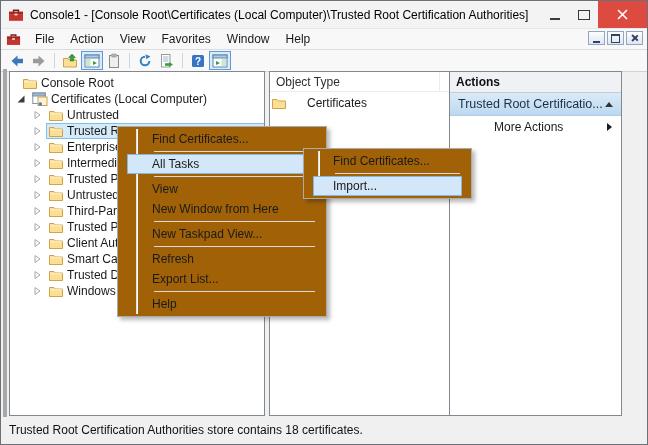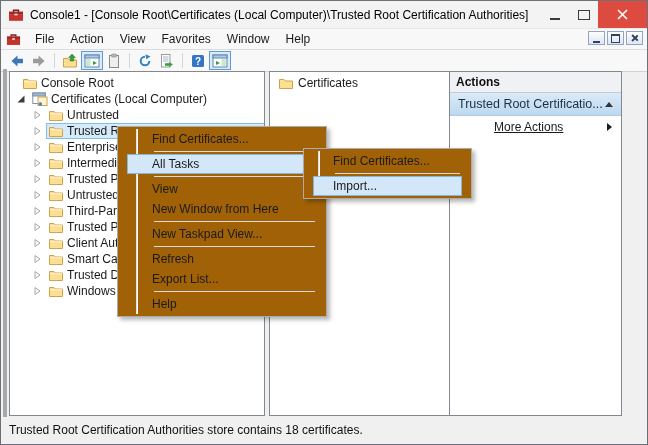--- a/index.html
+++ b/index.html
@@ -43,27 +43,27 @@
   
   .tree-row{height:16px;display:flex;align-items:center;white-space:nowrap;}
   .twisty{width:13px;height:10px;display:flex;align-items:center;flex:0 0 auto;}
   .row-core{display:inline-flex;align-items:center;height:16px;padding:0 3px 0 1px;border:1px solid transparent;box-sizing:border-box;gap:3px;}
   .tree-row.selected .row-core{background:#d5ebfa;border-color:#7fc0ea;}
   .tree-icon{width:16px;height:16px;flex:0 0 auto;}
   .tree-label{line-height:16px;}
   
   .col-header{height:19px;border-bottom:1px solid #ececec;display:flex;align-items:center;padding-left:6px;color:#2f2f2f;position:relative;}
   .col-divider{position:absolute;right:21px;top:0;width:1px;height:19px;background:#ececec;}
-  .list-row{height:18px;display:flex;align-items:center;gap:4px;padding-left:8px;margin-top:2px;}
+  .list-row{height:18px;display:flex;align-items:center;gap:20px;padding-left:1px;margin-top:2px;}
   
   .actions-header{height:20px;display:flex;align-items:center;padding-left:6px;font-weight:bold;background:#eff1f4;border-bottom:1px solid #c6cbd1;color:#111;}
   .actions-group{height:22px;display:flex;align-items:center;background:linear-gradient(#daebf9,#bcd8ef);border-bottom:1px solid #aecce6;padding:0 8px;color:#1c2f47;font-size:12.5px;}
   .actions-group .grow{flex:1;}
   .collapse-arrow{width:0;height:0;border-left:4px solid transparent;border-right:4px solid transparent;border-bottom:5px solid #333;}
-  .more-actions{height:22px;display:flex;align-items:center;padding:0 9px 0 44px;color:#1a1a1a;text-decoration:underline;}
+  .more-actions{height:22px;display:flex;align-items:center;padding:0 9px 0 44px;color:#1a1a1a;}
   .more-actions .grow{flex:1;}
   .sub-arrow{width:0;height:0;border-top:4px solid transparent;border-bottom:4px solid transparent;border-left:5px solid #1c1c1c;}
   
   .statusbar{position:absolute;left:1px;right:1px;bottom:1px;height:26px;background:#f0f0f0;display:flex;align-items:center;padding-left:7px;color:#111;}
   
   .menu{position:absolute;background:#a16207;border:1px solid #ababab;box-shadow:3px 3px 4px rgba(0,0,0,0.28);padding:2px 9px;z-index:50;}
   .menu .gutter{position:absolute;top:2px;bottom:2px;width:1px;background:#e0e0e0;box-shadow:1px 0 0 #fafafa;}
   .menu-main{left:116px;top:125px;width:190px;}
   .menu-main .gutter{left:18px;}
   .menu-sub{left:302px;top:147px;width:149px;}
@@ -387,20 +387,24 @@
                 <path d="M1.5 4.5 h4.5 l1.5 1.5 h7 v7.5 h-13 Z" fill="#fbdf93" stroke="#cfa34c"></path>
                 <path d="M2.2 6.8 h12" stroke="#fff3cf" stroke-width="1"></path>
               </svg></span>
             <span class="tree-label">Windows Live ID Token Issuer</span>
           </span>
         </div>
       </div>
   </div>
 
   <div class="pane list-pane">
+    <div class="col-header">
+      <span>Object Type</span>
+      <div class="col-divider"></div>
+    </div>
     <div class="list-row">
       <svg width="16" height="16" viewBox="0 0 16 16">
         <path d="M1.5 4.5 h4.5 l1.5 1.5 h7 v7.5 h-13 Z" fill="#fbdf93" stroke="#cfa34c"></path>
       </svg>
       <span>Certificates</span>
     </div>
   </div>
 
   <div class="pane actions-pane">
     <div class="actions-header">

